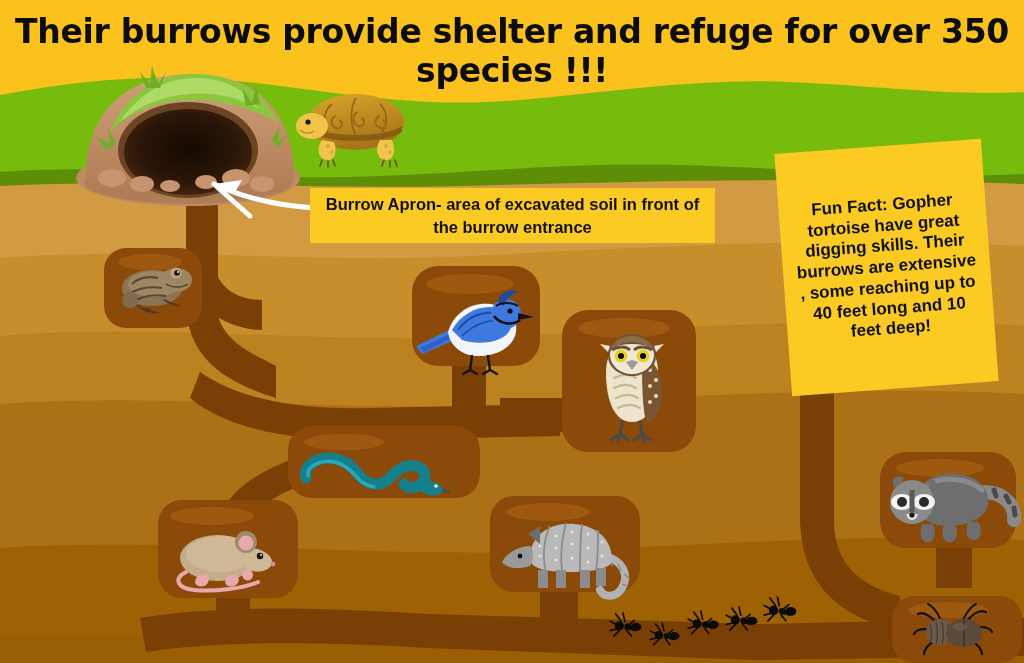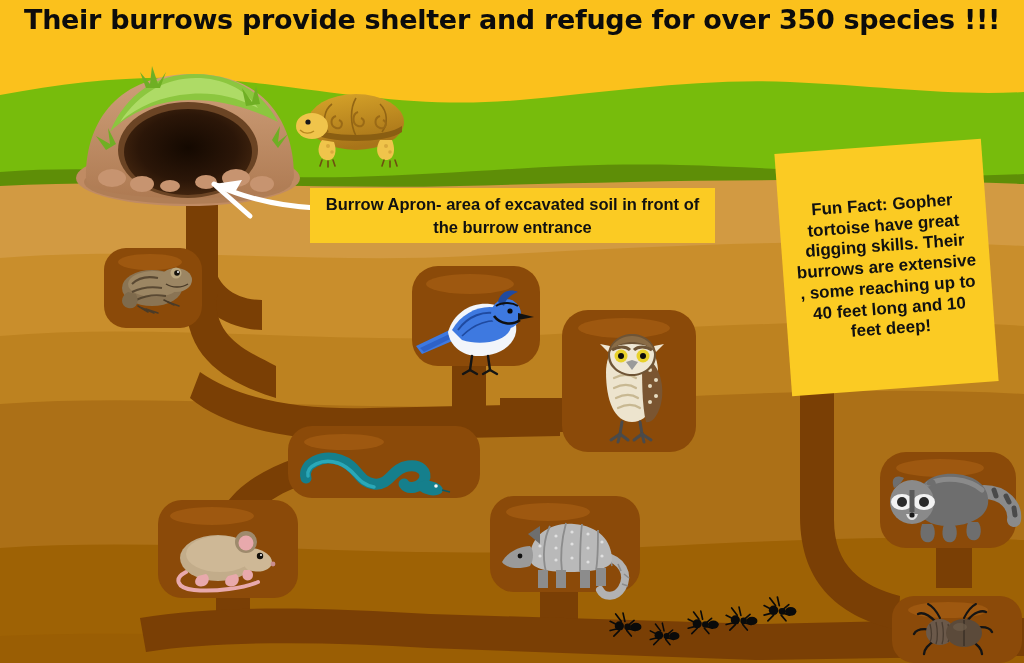--- a/index.html
+++ b/index.html
@@ -20,24 +20,24 @@
     position: absolute;
     inset: 0;
     width: 1024px;
     height: 663px;
   }
 
   
   .title {
     position: absolute;
     left: 0;
-    top: 4px;
+    top: 12px;
     width: 1024px;
     text-align: center;
-    font-size: 27px;
+    font-size: 33px;
     font-weight: 900;
     letter-spacing: -0.3px;
     color: #0c0c0c;
     font-family: "DejaVu Sans", sans-serif;
     z-index: 30;
     pointer-events: none;
   }
 
   
   .callout {

